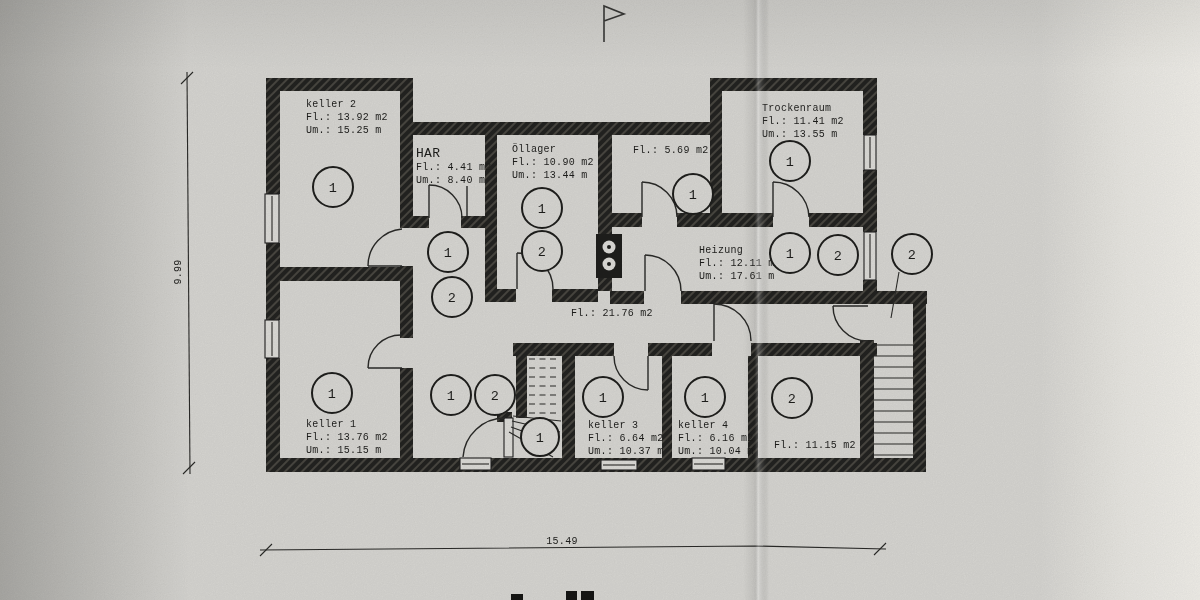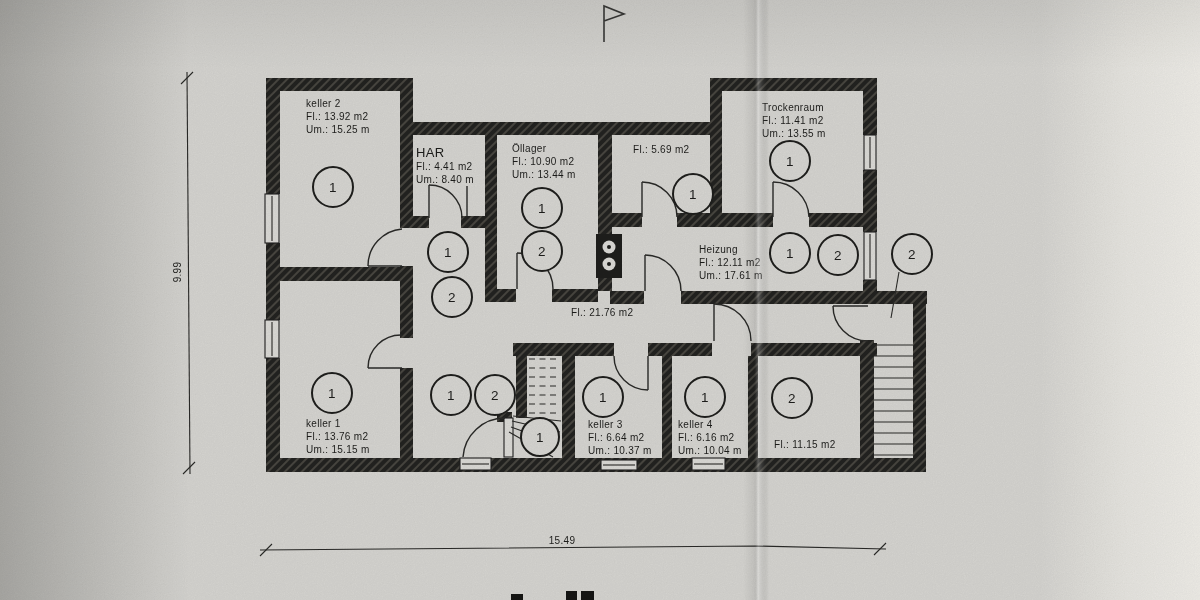--- a/index.html
+++ b/index.html
@@ -1,17 +1,17 @@
 <!DOCTYPE html>
 <html><head>
 <meta charset="utf-8">
 <style>
   html,body{margin:0;padding:0;background:#b8b7b4;}
   .stage{width:1200px;height:600px;position:relative;overflow:hidden;
-         font-family:Liberation Sans, sans-serif;}
+         font-family:Liberation Mono, monospace;}
   svg{display:block}
   text{fill:#1e1e1c;letter-spacing:.3px}
   .rlabel{font-size:10px}
   .rtitle{font-size:10px}
   .rtitle-big{font-size:13px}
   .dimtxt{font-size:10px}
   .mnum{font-size:13.5px;text-anchor:middle}
   .wall{fill:url(#hatch)}
   .thin{stroke:#2a2a28;stroke-width:1.4;fill:none}
   .thin2{stroke:#2a2a28;stroke-width:1.1;fill:none}

